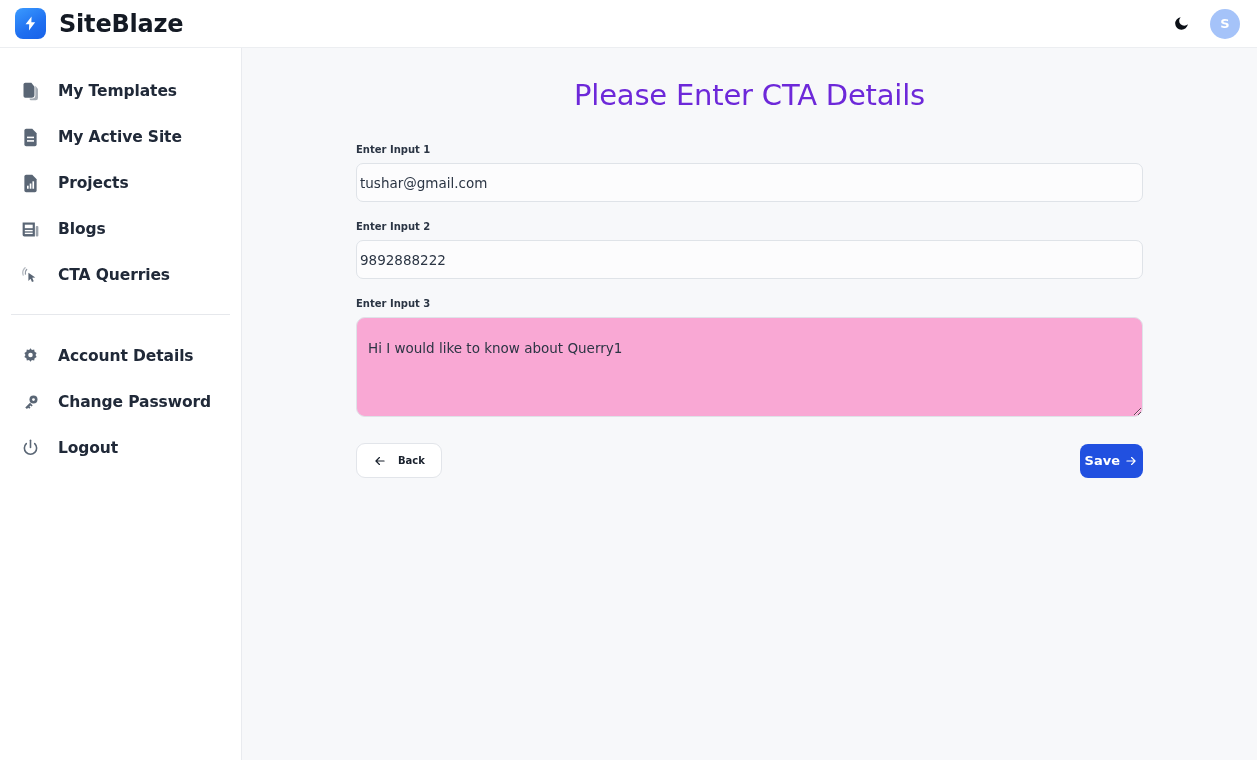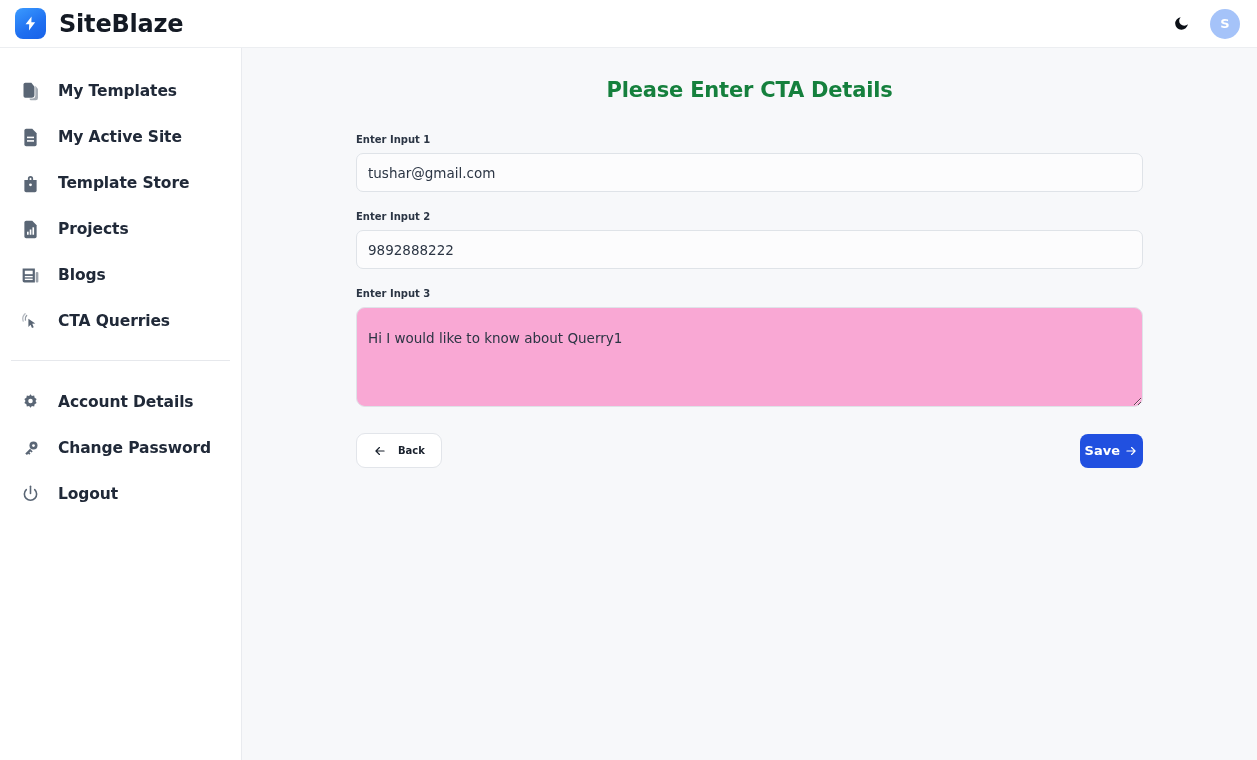--- a/index.html
+++ b/index.html
@@ -114,23 +114,23 @@
   .main {
     position: absolute;
     top: 48px; left: 242px;
     width: 1015px;
     height: 712px;
     background: #f7f8fa;
     overflow: hidden;
   }
   .page-title {
     text-align: center;
-    font-size: 21px;
-    font-weight: 700;
-    color: #15803d;
+    font-size: 29px;
+    font-weight: 400;
+    color: #6d28d9;
     margin-top: 30px;
     letter-spacing: -0.2px;
   }
   .form-wrap {
     width: 787px;
     margin: 0 auto;
     padding-top: 32px;
   }
   .field-label {
     font-size: 10px;
@@ -138,21 +138,21 @@
     color: #2b3544;
     margin-bottom: 8px;
   }
   .text-input {
     display: block;
     width: 787px;
     height: 39px;
     background: #fcfcfd;
     border: 1px solid #dfe3e8;
     border-radius: 7px;
-    padding: 0 11px;
+    padding: 0 3px;
     font-family: "DejaVu Sans", "Liberation Sans", sans-serif;
     font-size: 13.5px;
     color: #2b3544;
     outline: none;
   }
   .field-block { margin-bottom: 19px; }
   .text-area {
     display: block;
     width: 787px;
     height: 100px;
@@ -244,30 +244,20 @@
     <span class="nav-icon">
       <svg width="21" height="21" viewBox="0 0 24 24" fill="currentColor" class="ico-inline">
         <path d="M14 2H7a2 2 0 0 0-2 2v16a2 2 0 0 0 2 2h10a2 2 0 0 0 2-2V7l-5-5z"></path>
         <rect x="8" y="11" width="8" height="1.8" fill="#ffffff"></rect>
         <rect x="8" y="15" width="8" height="1.8" fill="#ffffff"></rect>
       </svg>
     </span>
     <span class="nav-label">My Active Site</span>
   </div>
 
-  <div class="nav-item">
-    <span class="nav-icon">
-      <svg width="21" height="21" viewBox="0 0 24 24" fill="currentColor" class="ico-inline">
-        <path d="M9 8V6.5a3 3 0 0 1 6 0V8h-2V6.5a1 1 0 0 0-2 0V8H9z"></path>
-        <path d="M5 8h14v12a2 2 0 0 1-2 2H7a2 2 0 0 1-2-2V8z"></path>
-        <circle cx="12" cy="13.5" r="1.6" fill="#ffffff"></circle>
-      </svg>
-    </span>
-    <span class="nav-label">Template Store</span>
-  </div>
 
   <div class="nav-item">
     <span class="nav-icon">
       <svg width="21" height="21" viewBox="0 0 24 24" fill="currentColor" class="ico-inline">
         <path d="M14 2H7a2 2 0 0 0-2 2v16a2 2 0 0 0 2 2h10a2 2 0 0 0 2-2V7l-5-5z"></path>
         <rect x="8" y="14.5" width="1.9" height="3.5" fill="#ffffff"></rect>
         <rect x="11.1" y="12" width="1.9" height="6" fill="#ffffff"></rect>
         <rect x="14.2" y="9.5" width="1.9" height="8.5" fill="#ffffff"></rect>
       </svg>
     </span>

